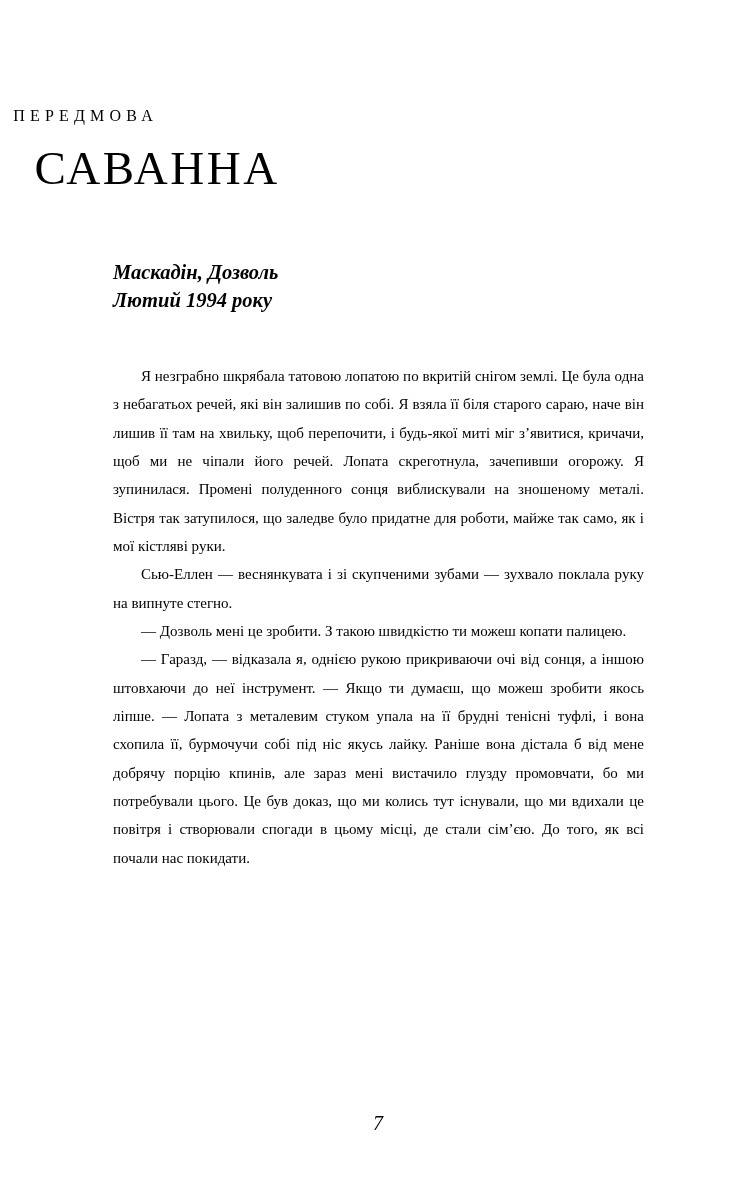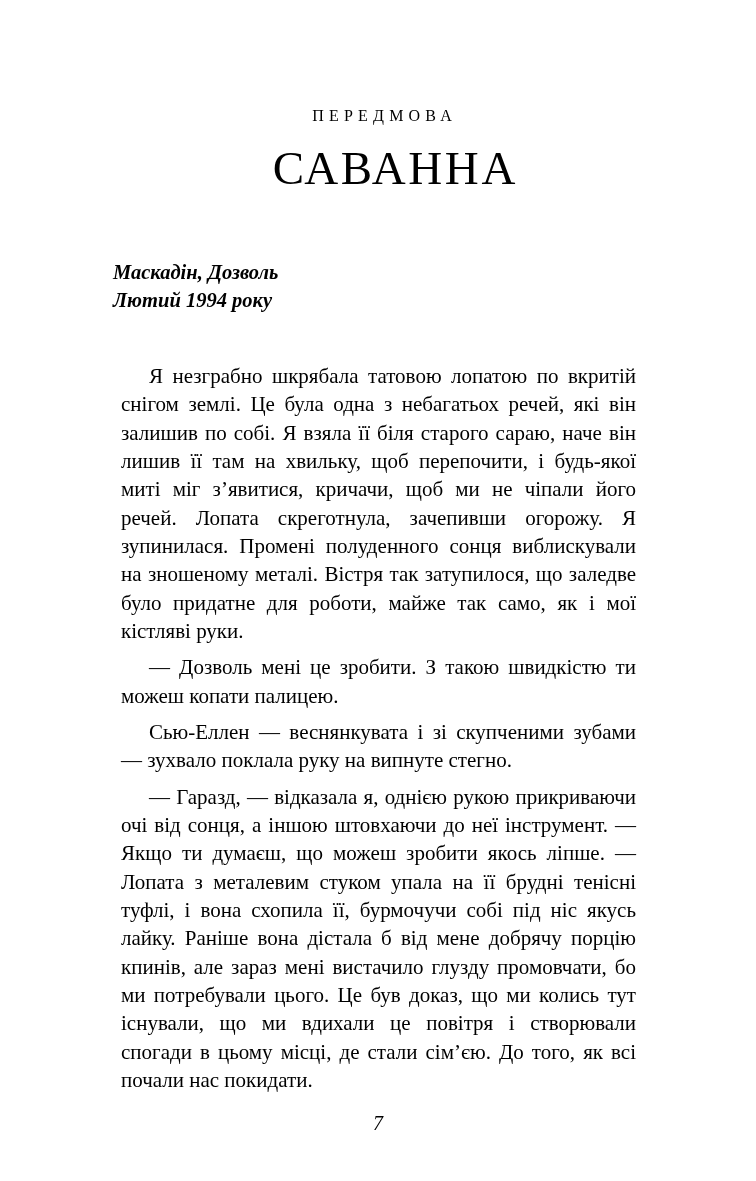--- a/index.html
+++ b/index.html
@@ -23,21 +23,20 @@
     inset: 0;
     background: #ffffff;
   }
 
   
   .chapter-head {
     position: absolute;
     left: 0;
     right: 0;
     top: 108px;
-    text-align: center;
     margin-left: 8px;
   }
   .eyebrow {
     font-size: 16px;
     letter-spacing: 5.2px;
     text-indent: 5.2px;
     font-weight: 400;
     line-height: 1;
     color: #000;
   }
@@ -69,22 +68,22 @@
   }
   .dateline .line {
     display: block;
     white-space: nowrap;
   }
 
   .body-text {
     margin-top: 47px;
   }
   .body-text p {
-    margin: 8px;
-    font-size: 21px;
+    margin: 0;
+    font-size: 15px;
     line-height: 28.35px;
     text-align: justify;
     text-justify: inter-word;
     hyphens: manual;
     -webkit-hyphens: manual;
   }
   .body-text p.indent {
     text-indent: 28px;
   }
   .body-text p.last-line-left {
@@ -116,22 +115,22 @@
 
   <div class="text-column">
 
     <div class="dateline">
       <span class="line">Маскадін, Дозволь</span>
       <span class="line">Лютий 1994 року</span>
     </div>
 
     <div class="body-text">
       <p class="indent last-line-left">Я незграбно шкрябала татовою лопатою по вкритій снігом землі. Це була одна з небагатьох речей, які він залишив по собі. Я взяла її біля старого сараю, наче він лишив її там на хвильку, щоб перепочити, і будь-якої миті міг з’явитися, кричачи, щоб ми не чіпали його речей. Лопата скреготнула, зачепивши огорожу. Я зупинилася. Промені полуденного сонця виблискували на зношеному металі. Вістря так затупилося, що заледве було придатне для роботи, майже так само, як і мої кістляві руки.</p>
+      <p class="indent last-line-left">Сью-Еллен — веснянкувата і зі скупченими зубами — зухвало поклала руку на випнуте стегно.</p>
       <p class="indent last-line-left">— Дозволь мені це зробити. З такою швидкістю ти можеш копати палицею.</p>
-      <p class="indent last-line-left">Сью-Еллен — веснянкувата і зі скупченими зубами — зухвало поклала руку на випнуте стегно.</p>
       <p class="indent last-line-left">— Гаразд, — відказала я, однією рукою прикриваючи очі від сонця, а іншою штовхаючи до неї інструмент. — Якщо ти думаєш, що можеш зробити якось ліпше. — Лопата з металевим стуком упала на її брудні тенісні туфлі, і вона схопила її, бурмочучи собі під ніс якусь лайку. Раніше вона дістала б від мене добрячу порцію кпинів, але зараз мені вистачило глузду промовчати, бо ми потребували цього. Це був доказ, що ми колись тут існували, що ми вдихали це повітря і створювали спогади в цьому місці, де стали сім’єю. До того, як всі почали нас покидати.</p>
     </div>
 
   </div>
 
   <div class="folio">7</div>
 
 </div>
 
 </body></html>

